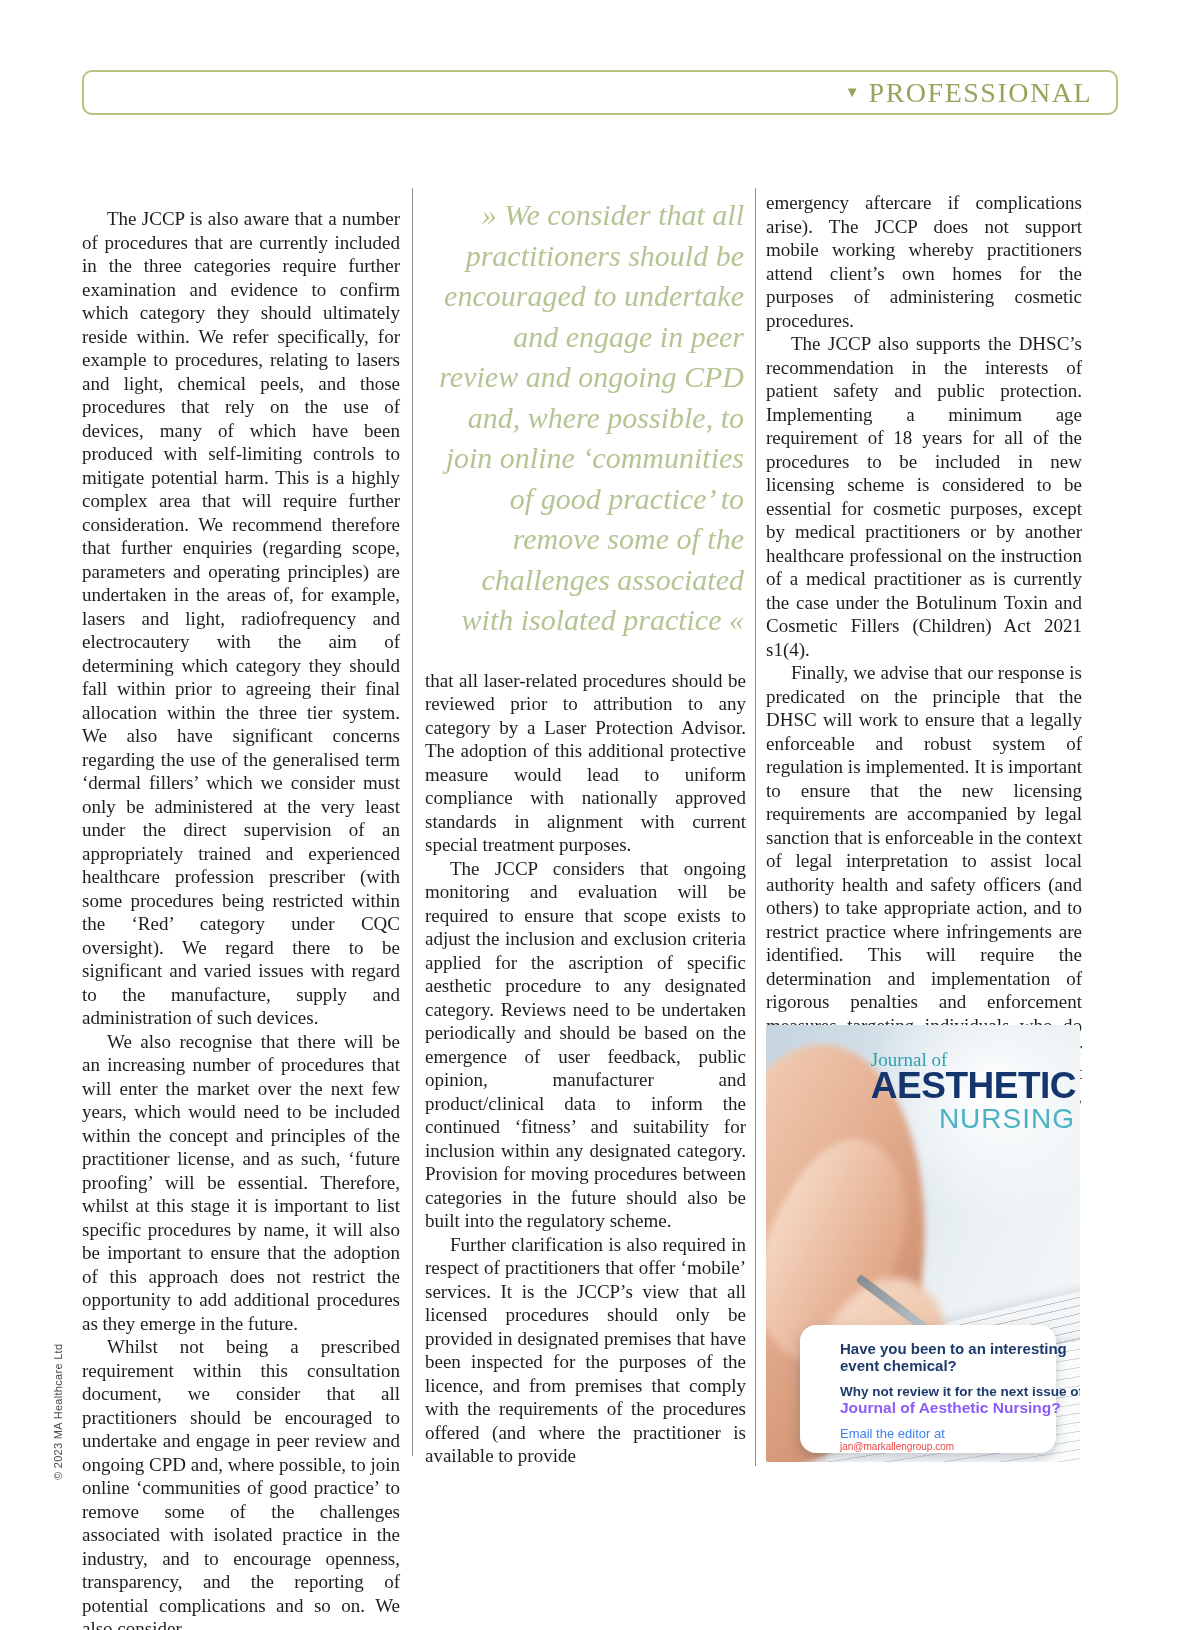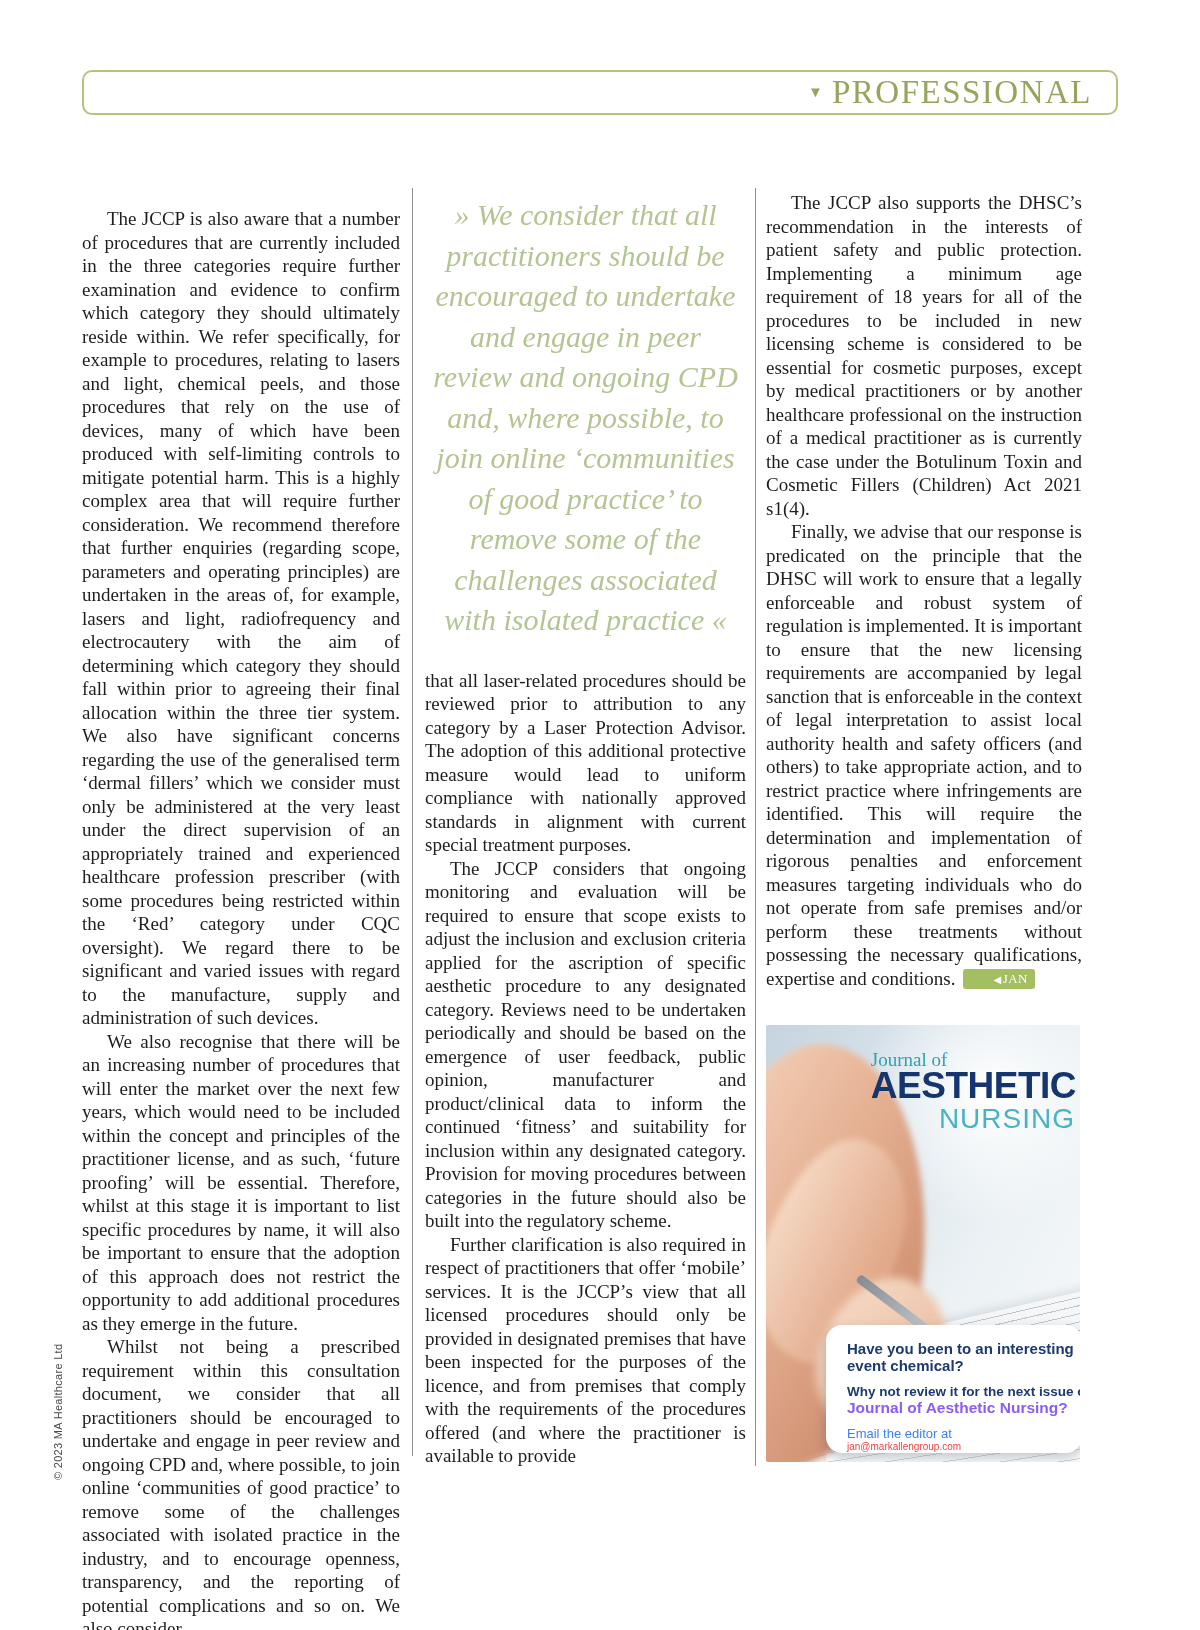--- a/index.html
+++ b/index.html
@@ -9,38 +9,38 @@
     font-family:"Liberation Serif", serif; color:#1e1e1e; overflow:hidden;
   }
   
   .header-box {
     position:absolute; left:82px; top:70px; width:1036px; height:45px;
     border:2px solid #b5c37c; border-radius:10px;
     display:flex; align-items:center; justify-content:flex-end; padding-right:24px;
   }
   .header-arrow { color:#95a65c; font-size:15px; margin-right:9px; line-height:1; }
   .header-label {
-    font-size:33px; color:#95a65c; letter-spacing:1.5px; line-height:1;
+    font-size:28px; color:#95a65c; letter-spacing:1.5px; line-height:1;
   }
   
   .divider { position:absolute; width:1px; background:#8f8f8f; }
   .divider-1 { left:412px; top:188px; height:1268px; }
   .divider-2 { left:755px; top:188px; height:1278px; }
   
   .col { position:absolute; top:185px; }
   .col-left   { left:82px;  width:318px; padding-top:22px; }
   .col-middle { left:425px; width:321px; }
   .col-right  { left:766px; width:316px; padding-top:6px; }
   .body-p {
     text-align:justify; font-size:19px; line-height:23.5px; color:#1e1e1e;
   }
   .indent { text-indent:25px; }
   .pull-quote {
     font-style:italic; font-size:30px; line-height:40.5px; color:#b4c492;
-    text-align:center; margin:10px 2px 28px 2px;
+    text-align:right; margin:10px 2px 28px 2px;
   }
   .jan-badge {
     display:inline-block; background:#a4bf62; color:#ffffff; border-radius:3px;
     font-size:13px; line-height:1; padding:3px 7px 4px 5px; margin-left:8px;
     letter-spacing:0.5px; vertical-align:2px; white-space:nowrap;
   }
   .jan-arrow { font-size:10px; margin-right:1px; }
   
   .promo {
     position:absolute; left:766px; top:1025px; width:314px; height:437px;
@@ -78,21 +78,21 @@
   .masthead { position:absolute; left:0; top:0; width:100%; height:140px;
     font-family:"Liberation Sans", sans-serif; }
   .mh-journal-of { position:absolute; top:24px; left:78px; width:130px; text-align:center;
     font-family:"Liberation Serif", serif; font-size:19px; color:#2f9fb4; }
   .mh-aesthetic { position:absolute; top:42px; left:0; right:4px; text-align:right;
     font-weight:bold; font-size:37px; letter-spacing:-0.5px; color:#15356e; line-height:1; }
   .mh-nursing { position:absolute; top:80px; left:0; right:5px; text-align:right;
     font-size:28px; letter-spacing:1px; color:#49b3c4; line-height:1; }
   .promo-card { position:absolute; left:34px; top:300px; width:256px; height:128px;
     background:#ffffff; border-radius:16px; box-shadow:0 5px 12px rgba(50,70,90,0.28);
-    padding:15px 8px 0 21px; font-family:"Liberation Sans", sans-serif;margin-left:26px; }
+    padding:15px 8px 0 40px; font-family:"Liberation Sans", sans-serif; }
   .card-headline { font-weight:bold; font-size:15px; line-height:1.15; color:#1c3a6b; white-space:nowrap; }
   .card-line1 { font-weight:bold; font-size:13.5px; color:#1c3a6b; margin-top:9px; white-space:nowrap; }
   .card-line2 { font-weight:bold; font-size:15.5px; color:#8b5cf6; white-space:nowrap; }
   .card-email-label { font-size:13px; color:#3b82f6; margin-top:9px; }
   .card-email { font-size:10px; color:#ef4444; }
   
   .footer { position:absolute; left:82px; top:1557px; width:1000px;
     font-size:19.5px; color:#1e1e1e; }
   .f-arrow { color:#8fa353; font-size:12px; margin:0 7px; vertical-align:2px; }
   .f-bold { font-weight:bold; }
@@ -123,20 +123,21 @@
   </div>
 
   <div class="col col-middle">
     <div class="pull-quote">» We consider that all practitioners should be encouraged to undertake and engage in peer review and ongoing CPD and, where possible, to join online ‘communities of good practice’ to remove some of the challenges associated with isolated practice «</div>
     <p class="body-p">that all laser-related procedures should be reviewed prior to attribution to any category by a Laser Protection Advisor. The adoption of this additional protective measure would lead to uniform compliance with nationally approved standards in alignment with current special treatment purposes.</p>
     <p class="body-p indent">The JCCP considers that ongoing monitoring and evaluation will be required to ensure that scope exists to adjust the inclusion and exclusion criteria applied for the ascription of specific aesthetic procedure to any designated category. Reviews need to be undertaken periodically and should be based on the emergence of user feedback, public opinion, manufacturer and product/clinical data to inform the continued ‘fitness’ and suitability for inclusion within any designated category. Provision for moving procedures between categories in the future should also be built into the regulatory scheme.</p>
     <p class="body-p indent">Further clarification is also required in respect of practitioners that offer ‘mobile’ services. It is the JCCP’s view that all licensed procedures should only be provided in designated premises that have been inspected for the purposes of the licence, and from premises that comply with the requirements of the procedures offered (and where the practitioner is available to provide</p>
   </div>
 
   <div class="col col-right">
+    <p class="body-p">emergency aftercare if complications arise). The JCCP does not support mobile working whereby practitioners attend client’s own homes for the purposes of administering cosmetic procedures.</p>
     <p class="body-p indent">The JCCP also supports the DHSC’s recommendation in the interests of patient safety and public protection. Implementing a minimum age requirement of 18 years for all of the procedures to be included in new licensing scheme is considered to be essential for cosmetic purposes, except by medical practitioners or by another healthcare professional on the instruction of a medical practitioner as is currently the case under the Botulinum Toxin and Cosmetic Fillers (Children) Act 2021 s1(4).</p>
     <p class="body-p indent"><span>Finally, we advise that our response is predicated on the principle that the DHSC will work to ensure that a legally enforceable and robust system of regulation is implemented. It is important to ensure that the new licensing requirements are accompanied by legal sanction that is enforceable in the context of legal interpretation to assist local authority health and safety officers (and others) to take appropriate action, and to restrict practice where infringements are identified. This will require the determination and implementation of rigorous penalties and enforcement measures targeting individuals who do not operate from safe premises and/or perform these treatments without possessing the necessary qualifications, expertise and conditions.</span><span class="jan-badge"><span class="jan-arrow">◀</span><span>JAN</span></span></p>
   </div>
 
   <div class="promo">
     <div class="ph-glow"></div>
     <div class="ph-paper1"></div>
     <div class="ph-paper2"></div>
     <div class="ph-hand"></div>
     <div class="ph-finger"></div>

